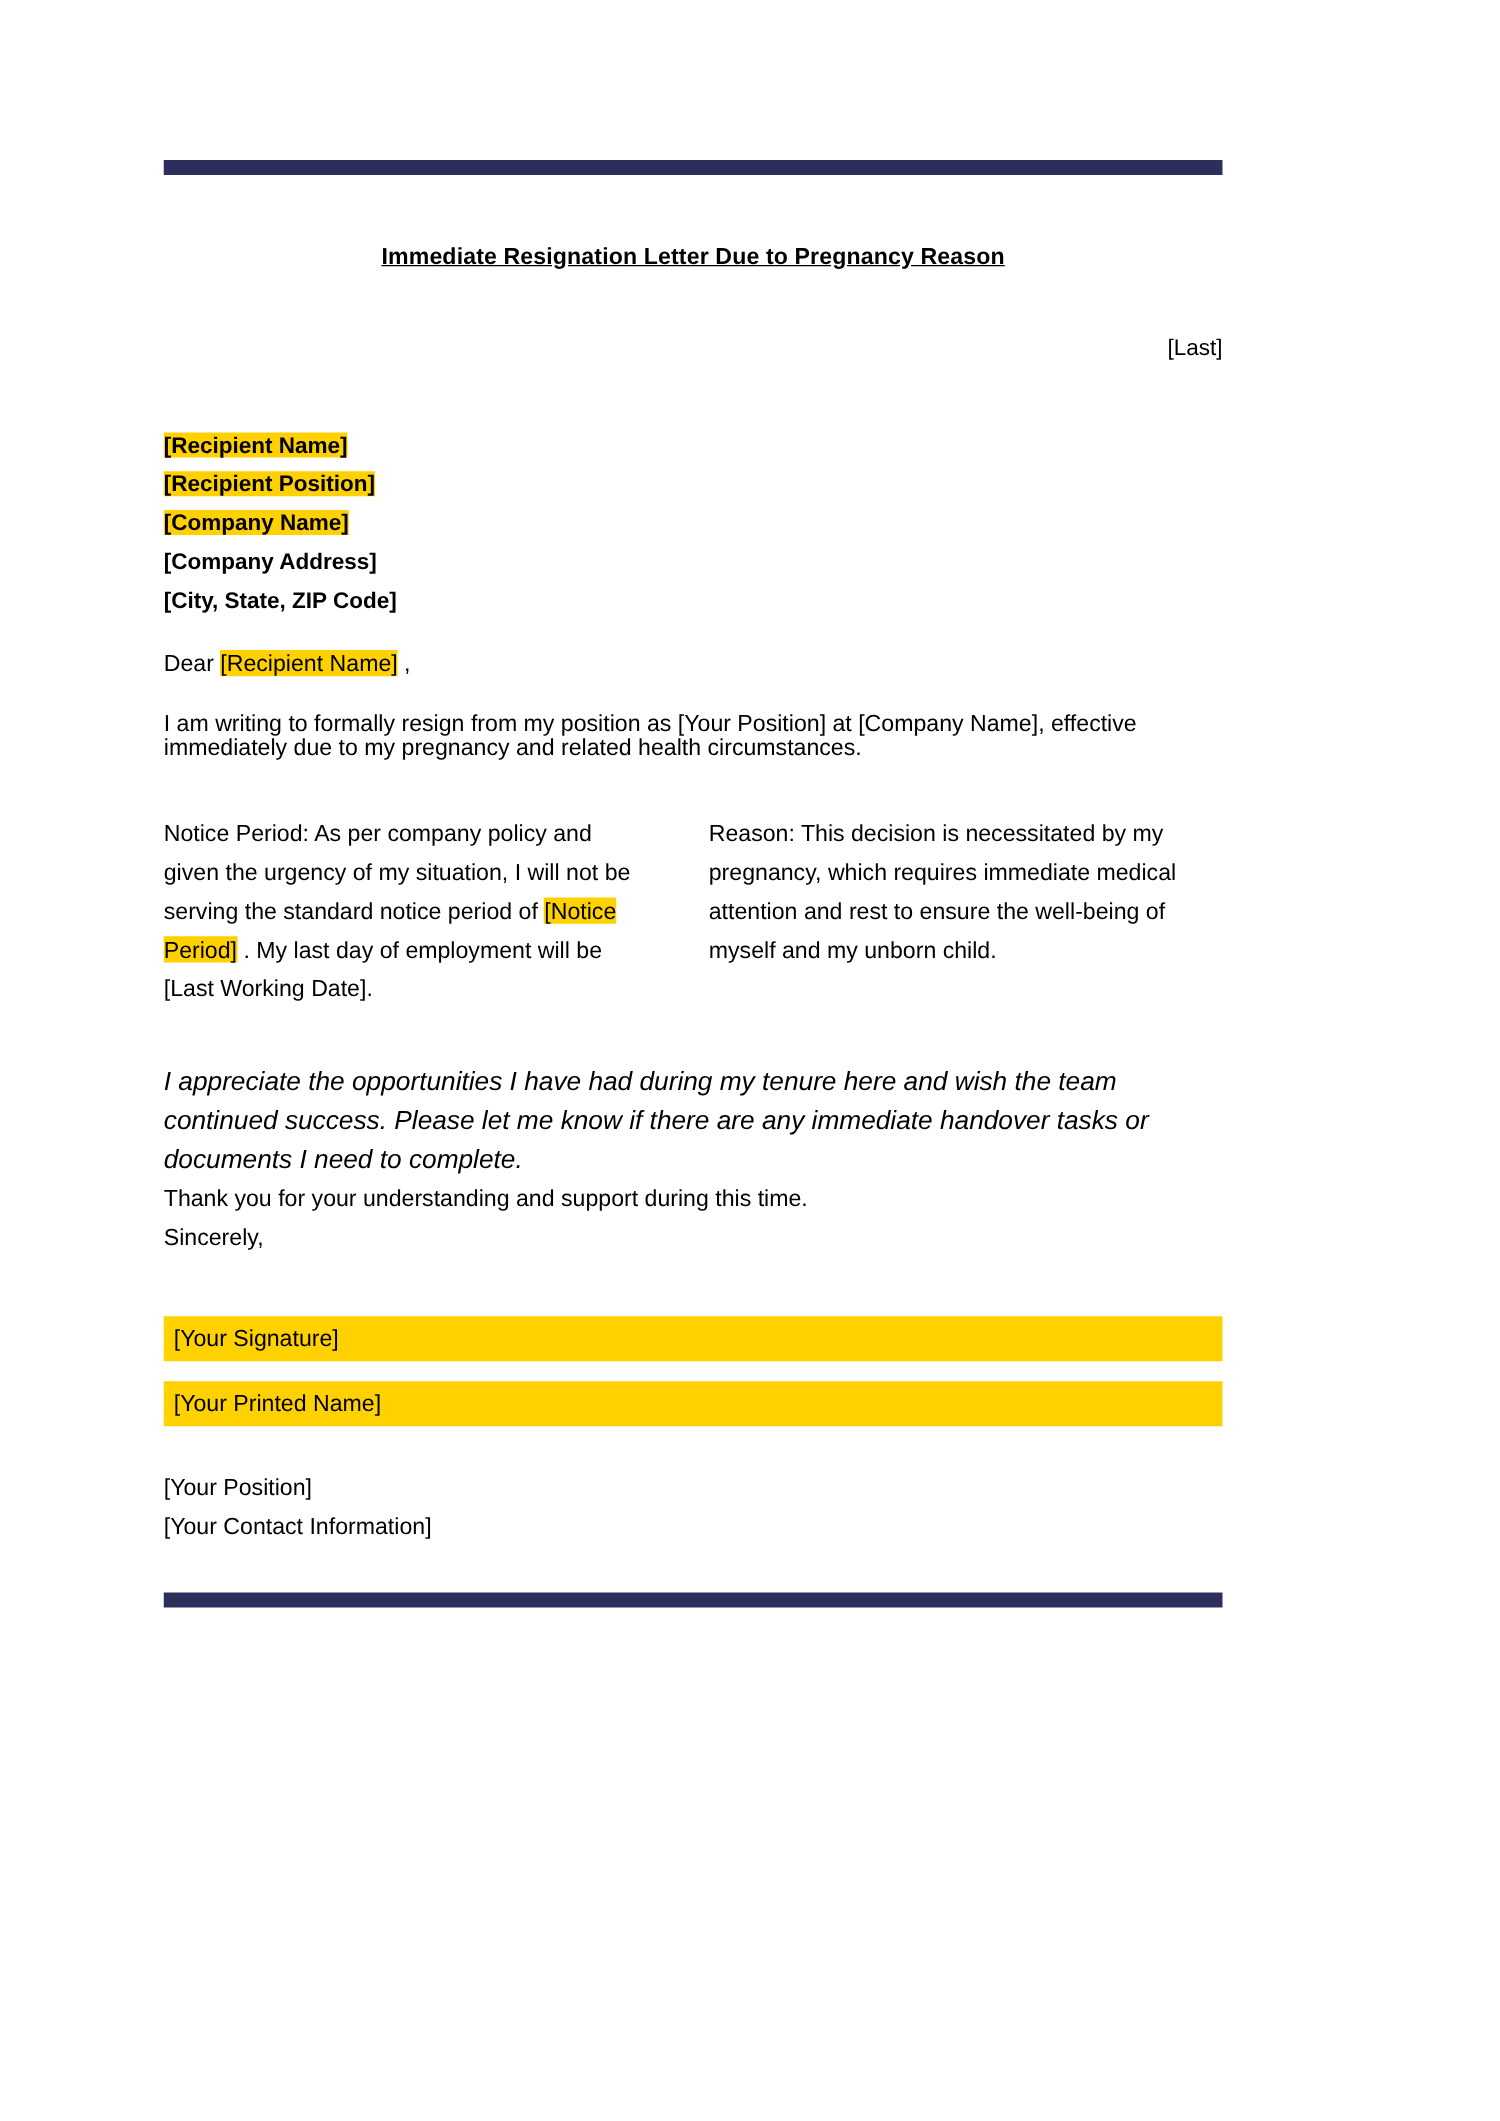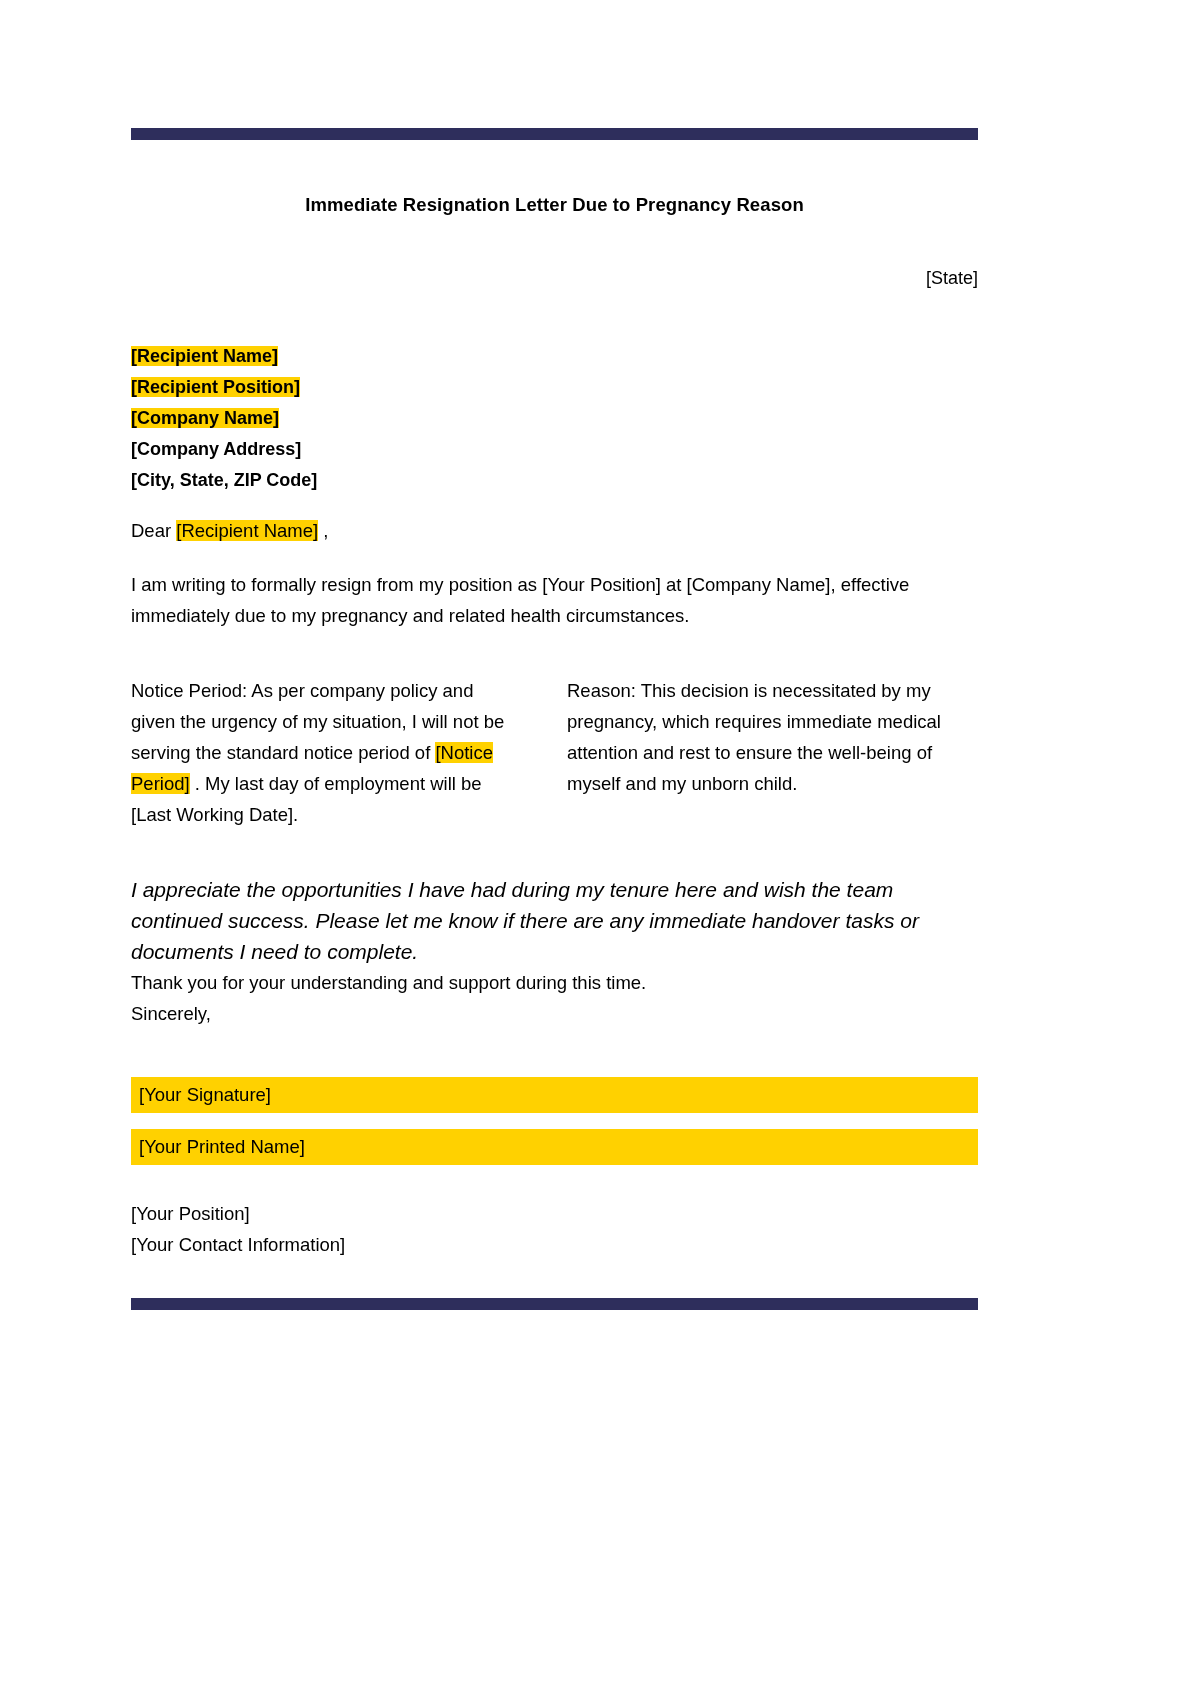--- a/index.html
+++ b/index.html
@@ -40,20 +40,21 @@
   .rule-bottom { margin-top: 0px; }
 
   
   .doc-title {
     margin-top: 54px;
     text-align: center;
     font-size: 18.5px;
     font-weight: bold;
     letter-spacing: 0.1px;
     line-height: 1.2;
+    text-decoration: underline;
   }
 
   
   .date-line {
     margin-top: 52px;
     text-align: right;
     font-size: 18px;
     line-height: 1.2;
   }
 
@@ -79,21 +80,21 @@
     line-height: 1.35;
   }
   .salutation .hl {
     background: #ffd100;
   }
 
   
   .para {
     margin-top: 25px;
     font-size: 18.5px;
-    line-height: 31px;
+    line-height: 19px;
   }
 
   
   .two-col {
     margin-top: 44px;
     display: flex;
     gap: 46px;
   }
   .col {
     width: 390px;
@@ -140,21 +141,21 @@
 </head>
 <body>
 
 <div class="page">
   <div class="content">
 
     <div class="rule rule-top"></div>
 
     <div class="doc-title">Immediate Resignation Letter Due to Pregnancy Reason</div>
 
-    <div class="date-line">[State]</div>
+    <div class="date-line">[Last]</div>
 
     <div class="recipient-block">
       <span class="line"><span class="hl">[Recipient Name]</span></span>
       <span class="line"><span class="hl">[Recipient Position]</span></span>
       <span class="line"><span class="hl">[Company Name]</span></span>
       <span class="line">[Company Address]</span>
       <span class="line">[City, State, ZIP Code]</span>
     </div>
 
     <div class="salutation"><span>Dear</span> <span class="hl">[Recipient Name]</span> <span>,</span></div>

